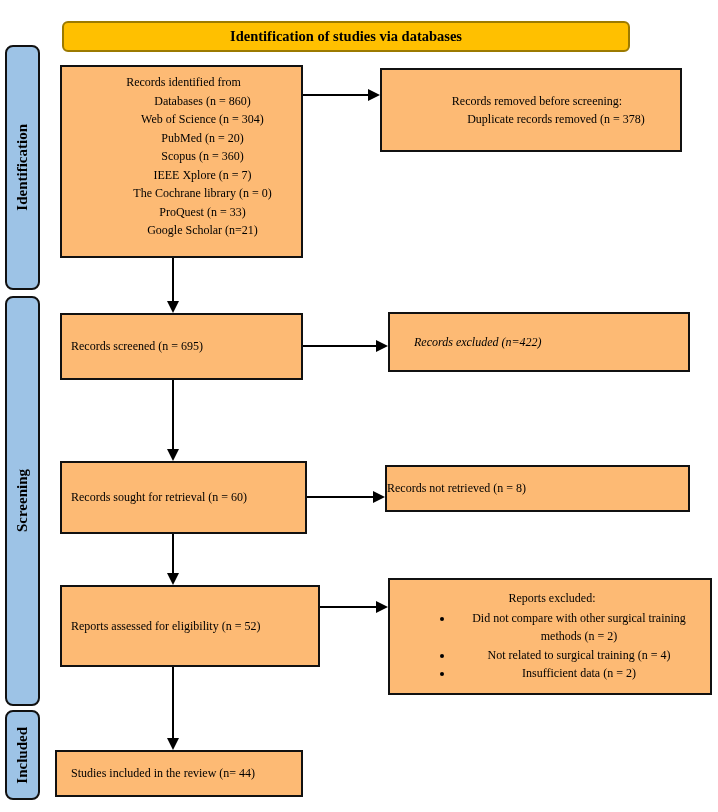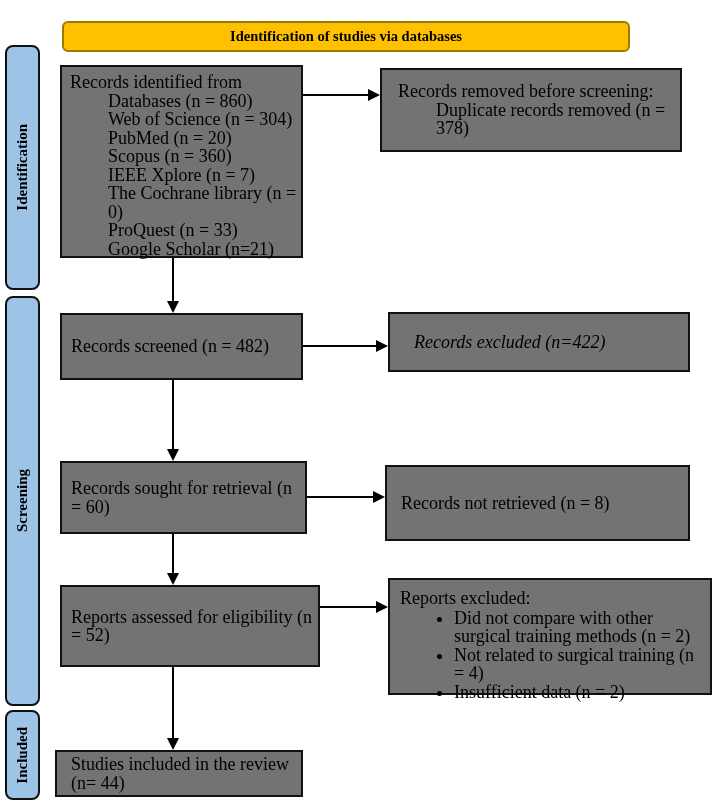--- a/index.html
+++ b/index.html
@@ -36,32 +36,33 @@
     font-weight:bold;font-size:15px;
     white-space:nowrap;
   }
   .stage-identification{top:45px;height:245px;}
   .stage-screening{top:296px;height:410px;}
   .stage-included{top:710px;height:90px;}
   
   .flow-box{
     position:absolute;
     box-sizing:border-box;
-    background:#737373;
+    background:#fdba74;
     border:2px solid #111;
-    font-size:18px;
+    font-size:12px;
     line-height:18.5px;
+    text-align:center;
   }
   .center-v{display:flex;align-items:center;}
   .box-records-identified{left:60px;top:65px;width:243px;height:193px;padding:6px 4px 4px 8px;}
   .box-records-removed{left:380px;top:68px;width:302px;height:84px;padding:4px 4px 4px 16px;flex-direction:column;justify-content:center;display:flex;}
   .box-records-screened{left:60px;top:313px;width:243px;height:67px;padding-left:9px;}
   .box-records-excluded{left:388px;top:312px;width:302px;height:60px;padding-left:24px;font-style:italic;}
   .box-records-sought{left:60px;top:461px;width:247px;height:73px;padding-left:9px;}
-  .box-records-not-retrieved{left:385px;top:465px;width:305px;height:76px;padding-left:14px;}
+  .box-records-not-retrieved{left:385px;top:465px;width:305px;height:47px;padding-left:0;}
   .box-reports-assessed{left:60px;top:585px;width:260px;height:82px;padding-left:9px;}
   .box-reports-excluded{left:388px;top:578px;width:324px;height:117px;padding:9px 6px 4px 10px;}
   .box-studies-included{left:55px;top:750px;width:248px;height:47px;padding-left:14px;}
   .indent{padding-left:38px;}
   .bullets{margin:1px 0 0 0;padding-left:54px;}
   .bullets li{margin:0;padding-left:0px;}
   
   .hline{position:absolute;height:2px;background:#000;}
   .vline{position:absolute;width:2px;background:#000;}
   .head-right{position:absolute;width:0;height:0;
@@ -99,21 +100,21 @@
     <div class="indent">ProQuest (n = 33)</div>
     <div class="indent">Google Scholar (n=21)</div>
   </div>
 
   <div class="flow-box box-records-removed">
     <div>Records removed before screening:</div>
     <div class="indent">Duplicate records removed (n = 378)</div>
   </div>
 
   <div class="flow-box center-v box-records-screened">
-    <span>Records screened (n = 482)</span>
+    <span>Records screened (n = 695)</span>
   </div>
 
   <div class="flow-box center-v box-records-excluded">
     <span>Records excluded (n=422)</span>
   </div>
 
   <div class="flow-box center-v box-records-sought">
     <span>Records sought for retrieval (n = 60)</span>
   </div>
 

